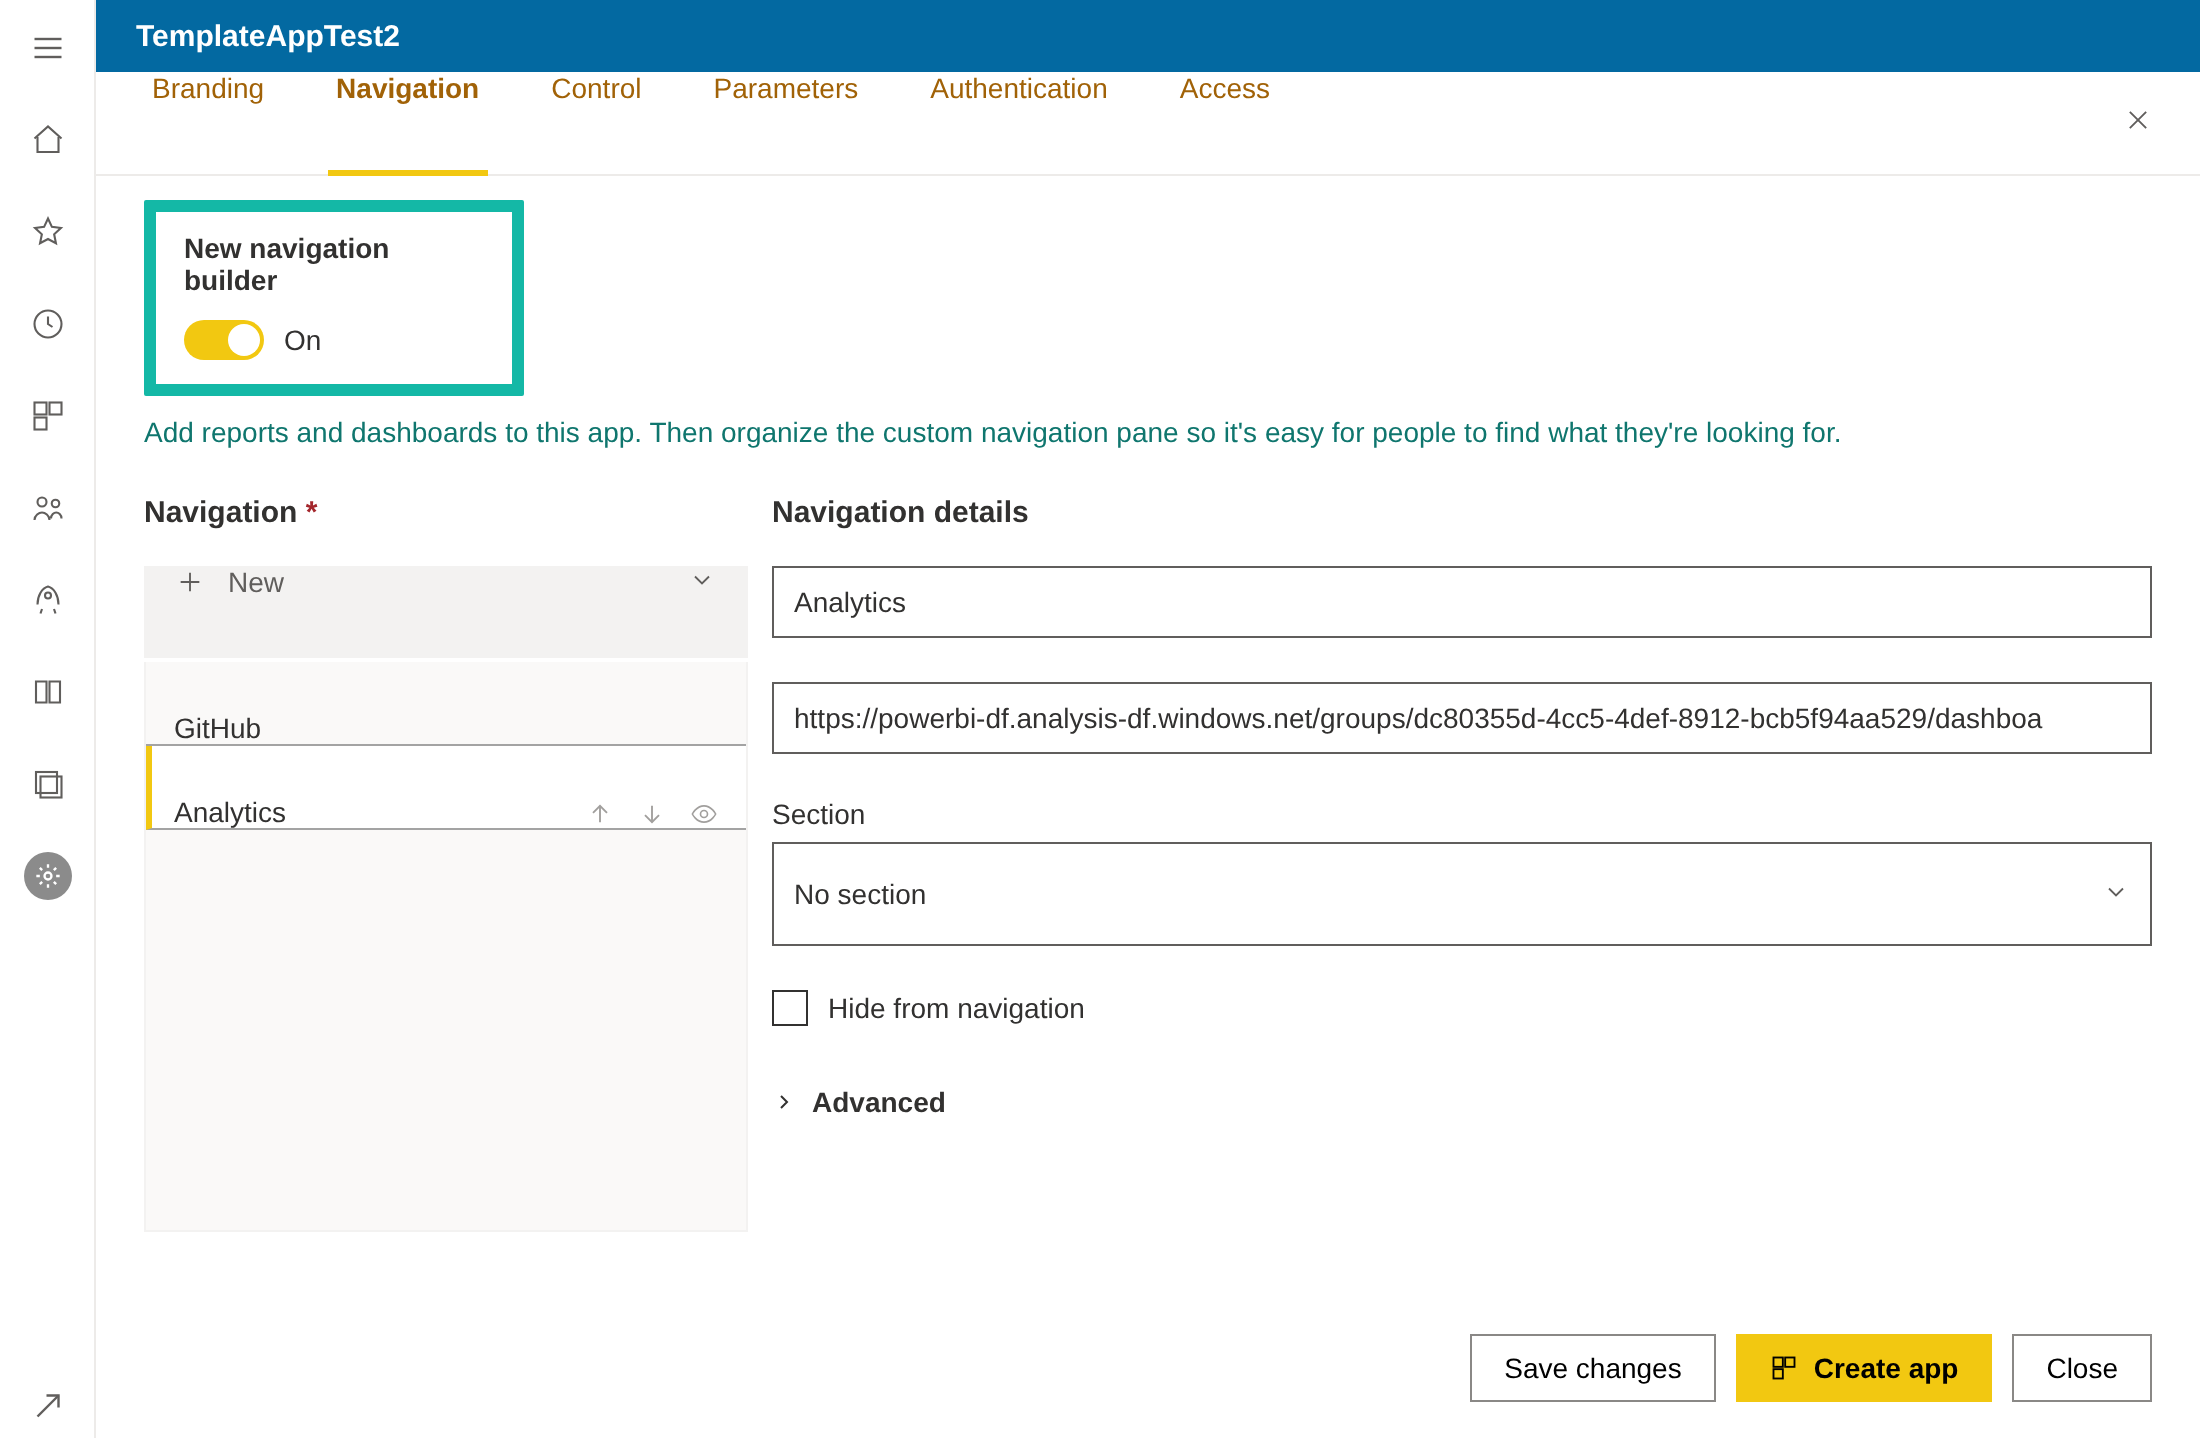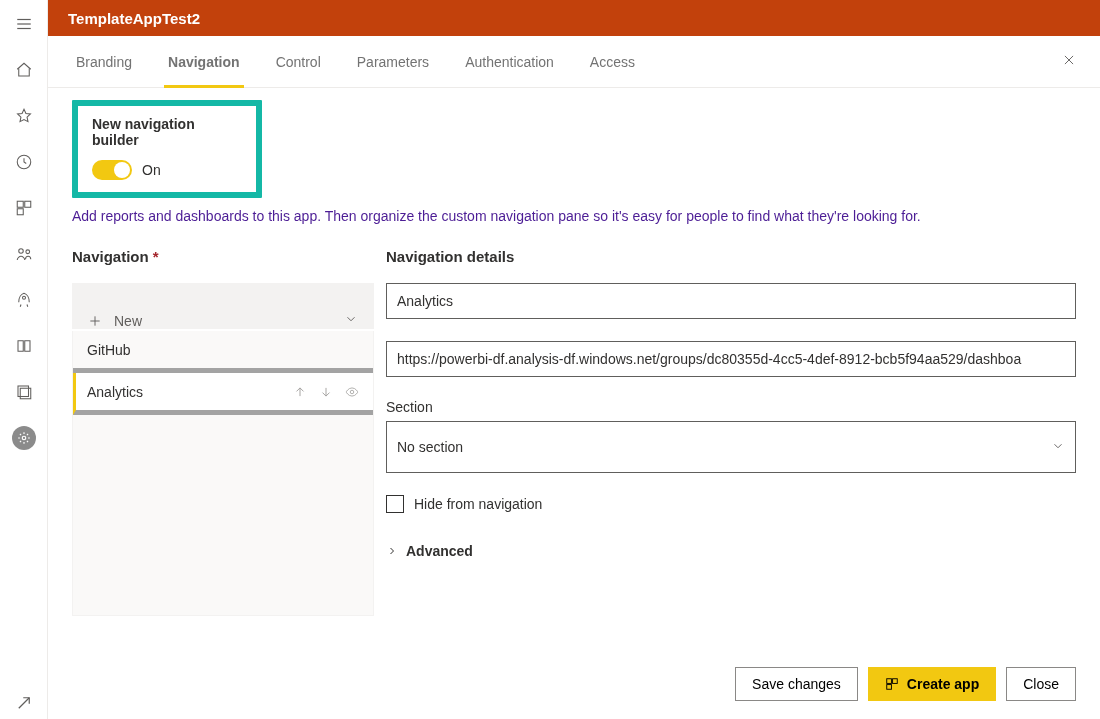--- a/index.html
+++ b/index.html
@@ -9,54 +9,54 @@
   
   .rail { width: 48px; background: #fff; border-right: 1px solid #edebe9; display: flex; flex-direction: column; align-items: center; padding-top: 8px; gap: 14px; }
   .rail-btn { width: 32px; height: 32px; display: flex; align-items: center; justify-content: center; color: #605e5c; cursor: pointer; border-radius: 2px; }
   .rail-btn svg { width: 18px; height: 18px; }
   .rail .spacer { flex: 1; }
   .rail .circ { width: 24px; height: 24px; border-radius: 50%; background: #8b8b8b; color: #fff; display: flex; align-items: center; justify-content: center; }
   .rail .circ svg { width: 14px; height: 14px; }
 
   
   .main { flex: 1; display: flex; flex-direction: column; }
-  .titlebar { background: #c2410c; color: #fff; height: 36px; display: flex; align-items: center; padding: 0 20px; font-weight: 600; font-size: 15px; }
+  .titlebar { background: #0369a1; color: #fff; height: 36px; display: flex; align-items: center; padding: 0 20px; font-weight: 600; font-size: 15px; }
 
   .tabs { display: flex; align-items: center; border-bottom: 1px solid #edebe9; padding: 0 24px; height: 52px; position: relative; }
-  .tab { padding: 0 4px; margin-right: 28px; height: 100%; display: flex; align-items: center; color: #737373; cursor: pointer; position: relative; }
+  .tab { padding: 0 4px; margin-right: 28px; height: 100%; display: flex; align-items: flex-start; color: #a16207; cursor: pointer; position: relative; }
   .tab.active { font-weight: 600; }
   .tab.active::after { content: ""; position: absolute; left: 0; right: 0; bottom: -1px; height: 3px; background: #f2c811; }
   .close-x { margin-left: auto; color: #605e5c; cursor: pointer; }
   .close-x svg { width: 14px; height: 14px; }
 
   .panel { flex: 1; padding: 12px 24px 0 24px; overflow: auto; }
 
   .highlight-box { border: 6px solid #14b8a6; border-radius: 1px; padding: 10px 14px 12px; width: 190px; margin-bottom: 10px; }
   .highlight-title { font-weight: 600; margin-bottom: 12px; font-size: 14px; }
   .toggle-row { display: flex; align-items: center; gap: 10px; }
   .toggle { width: 40px; height: 20px; border-radius: 10px; background: #f2c811; position: relative; cursor: pointer; }
   .toggle::after { content: ""; position: absolute; right: 2px; top: 2px; width: 16px; height: 16px; border-radius: 50%; background: #fff; }
 
-  .desc { margin: 6px 0 24px; font-size: 14px; color: #4c1d95; }
+  .desc { margin: 6px 0 24px; font-size: 14px; color: #0f766e; }
 
   .columns { display: flex; gap: 12px; }
   .col-left { width: 302px; }
   .col-right { flex: 1; }
 
   .col-head { font-weight: 600; font-size: 15px; margin-bottom: 18px; }
   .req { color: #a4262c; }
 
-  .new-btn { background: #f3f2f1; height: 46px; display: flex; align-items: flex-end; justify-content: space-between; padding: 0 16px; cursor: pointer; margin-bottom: 2px; }
+  .new-btn { background: #f3f2f1; height: 46px; display: flex; align-items: flex-start; justify-content: space-between; padding: 0 16px; cursor: pointer; margin-bottom: 2px; }
   .new-btn-left { display: flex; align-items: center; gap: 12px; color: #605e5c; }
   .new-btn-left svg { width: 14px; height: 14px; }
   .chev-down { color: #605e5c; }
   .chev-down svg { width: 14px; height: 14px; }
 
   .nav-list { border: 1px solid #f3f2f1; border-top: none; background: #faf9f8; }
-  .nav-item { height: 42px; padding: 0 14px; display: flex; align-items: center; cursor: pointer; background: #faf9f8; border-bottom: 5px solid #a3a3a3; }
+  .nav-item { height: 42px; padding: 0 14px; display: flex; align-items: flex-end; cursor: pointer; background: #faf9f8; border-bottom: 1px solid #a3a3a3; }
   .nav-item.selected { background: #fff; border-left: 3px solid #f2c811; padding-left: 11px; justify-content: space-between; }
   .nav-item-actions { display: flex; gap: 12px; color: #a19f9d; }
   .nav-item-actions svg { width: 14px; height: 14px; }
   .nav-empty { height: 200px; }
 
   .field-row { display: flex; align-items: baseline; justify-content: space-between; margin-bottom: 6px; margin-top: 4px; }
   .field-label { font-size: 14px; }
   .link-action { color: #0078d4; font-size: 13px; cursor: pointer; }
   .text-input { width: 100%; height: 36px; border: 1px solid #605e5c; padding: 0 10px; font-family: inherit; font-size: 14px; color: #323130; background: #fff; }
   .block { margin-bottom: 22px; }

